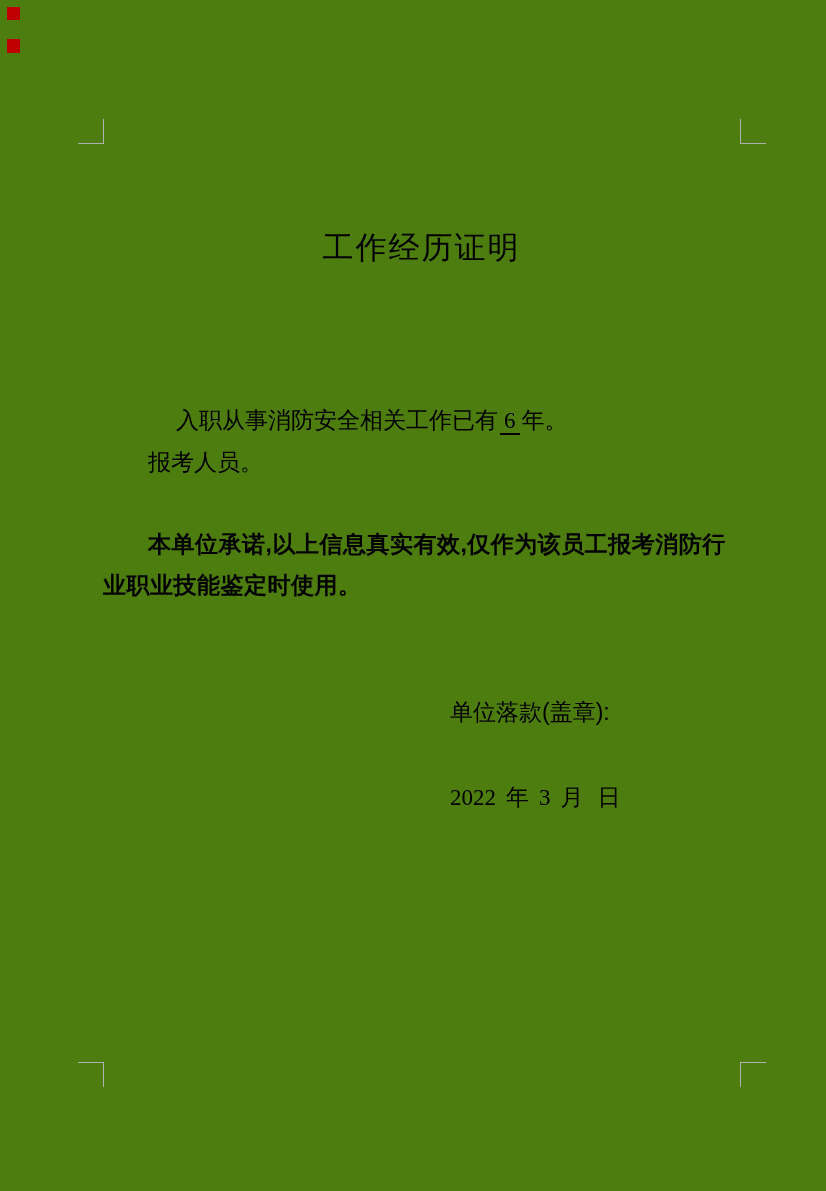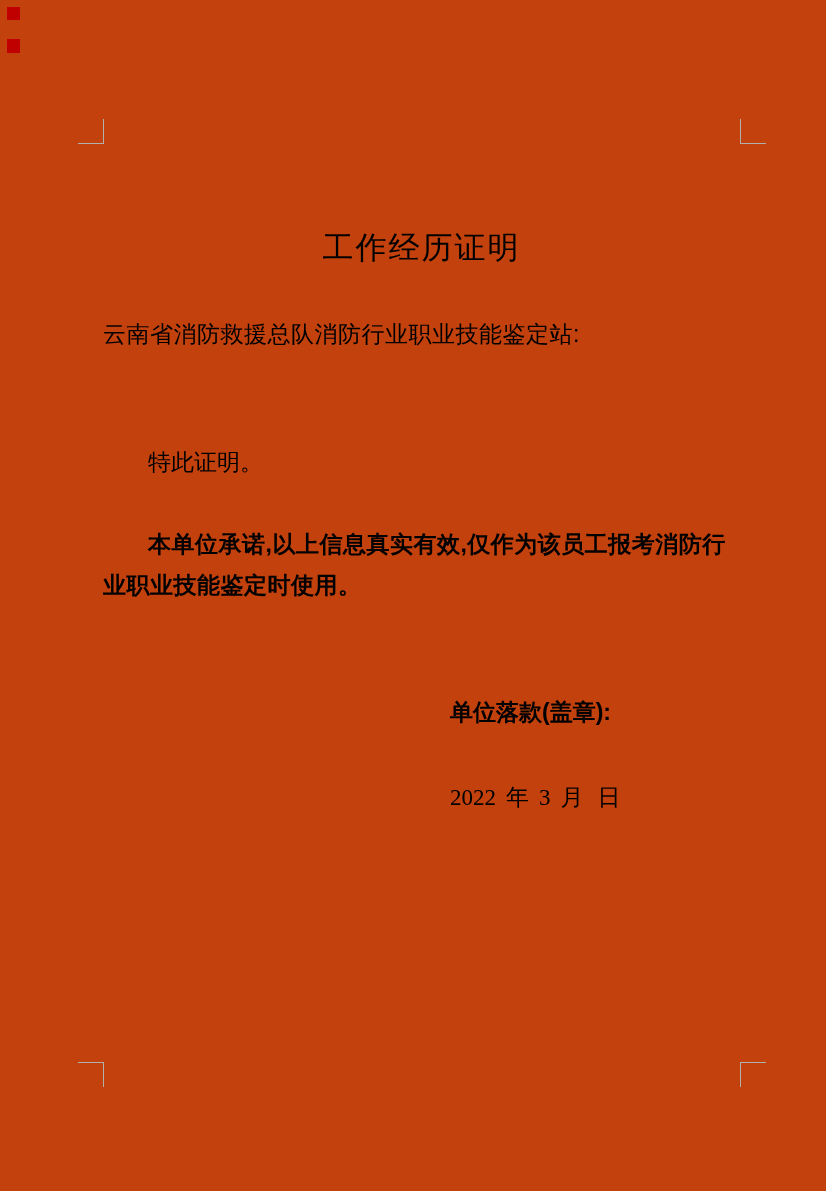--- a/index.html
+++ b/index.html
@@ -3,21 +3,21 @@
 <meta charset="utf-8">
 <style>
   html, body { margin: 0; padding: 0; }
   body {
     width: 826px; height: 1191px;
     background: #ffffff;
     font-family: "Liberation Sans", "DejaVu Sans", sans-serif;
     color: #000000;
     overflow: hidden;
   }
-  .page { position: relative; width: 826px; height: 1191px; background: #c2410c; }
+  .page { position: relative; width: 826px; height: 1191px; background: #4d7c0f; }
 
   
   .red-marker { position: absolute; left: 7px; width: 13px; background: #c00000; }
   .red-marker.m1 { top: 7px;  height: 13px; }
   .red-marker.m2 { top: 39px; height: 14px; }
 
   
   .crop { position: absolute; width: 25px; height: 24px; }
   .crop.tl { left: 78px;  top: 119px;  border-right: 1px solid #b0b0b0; border-bottom: 1px solid #b0b0b0; }
   .crop.tr { left: 740px; top: 119px;  border-left: 1px solid #b0b0b0;  border-bottom: 1px solid #b0b0b0; }
@@ -29,21 +29,21 @@
     left: 103px; top: 229px; width: 637px;
     text-align: center; font-size: 31px; letter-spacing: 2px;
   }
   .salutation { left: 103px; top: 320px; letter-spacing: 0.5px; }
   .l2 { left: 150px; top: 363px; }
   .l3 { left: 176px; top: 406px; }
   .l4 { left: 148px; top: 448px; }
   .pledge { font-weight: 700; letter-spacing: 0.5px; }
   .p1 { left: 148px; top: 530px; }
   .p2 { left: 103px; top: 571px; }
-  .sig1 { left: 450px; top: 698px; font-weight: bold; }
+  .sig1 { left: 450px; top: 698px; }
   .sig2 { left: 372px; top: 739px; }
   .dateline { left: 450px; top: 783px; font-size: 23px; }
 
   
   .blk {
     display: inline-block; height: 0;
     border-bottom: 2px solid #000;
     margin-bottom: -3px;
   }
   .blk.b1 { width: 26px; }
@@ -69,25 +69,27 @@
   <div class="red-marker m1"></div>
   <div class="red-marker m2"></div>
 
   <div class="crop tl"></div>
   <div class="crop tr"></div>
   <div class="crop bl"></div>
   <div class="crop br"></div>
 
   <div class="line title">工作经历证明</div>
 
-  <div class="line salutation">云南省消防救援总队消防行业职业技能鉴定站:</div>
 
 
+  <div class="line l3">
+    <span>入职从事消防安全相关工作已有</span><span class="years">6</span><span>年。</span>
+  </div>
 
-  <div class="line l4">特此证明。</div>
+  <div class="line l4">报考人员。</div>
 
   <div class="line pledge p2">业职业技能鉴定时使用。</div>
   <div class="line pledge p1">本单位承诺,以上信息真实有效,仅作为该员工报考消防行</div>
 
   <div class="line sig1">单位落款(盖章):</div>
 
   <div class="line dateline">
     <span class="num date-tok">2022</span><span class="date-tok">年</span><span class="num date-tok">3</span><span>月</span><span class="day-label">日</span>
   </div>
 

